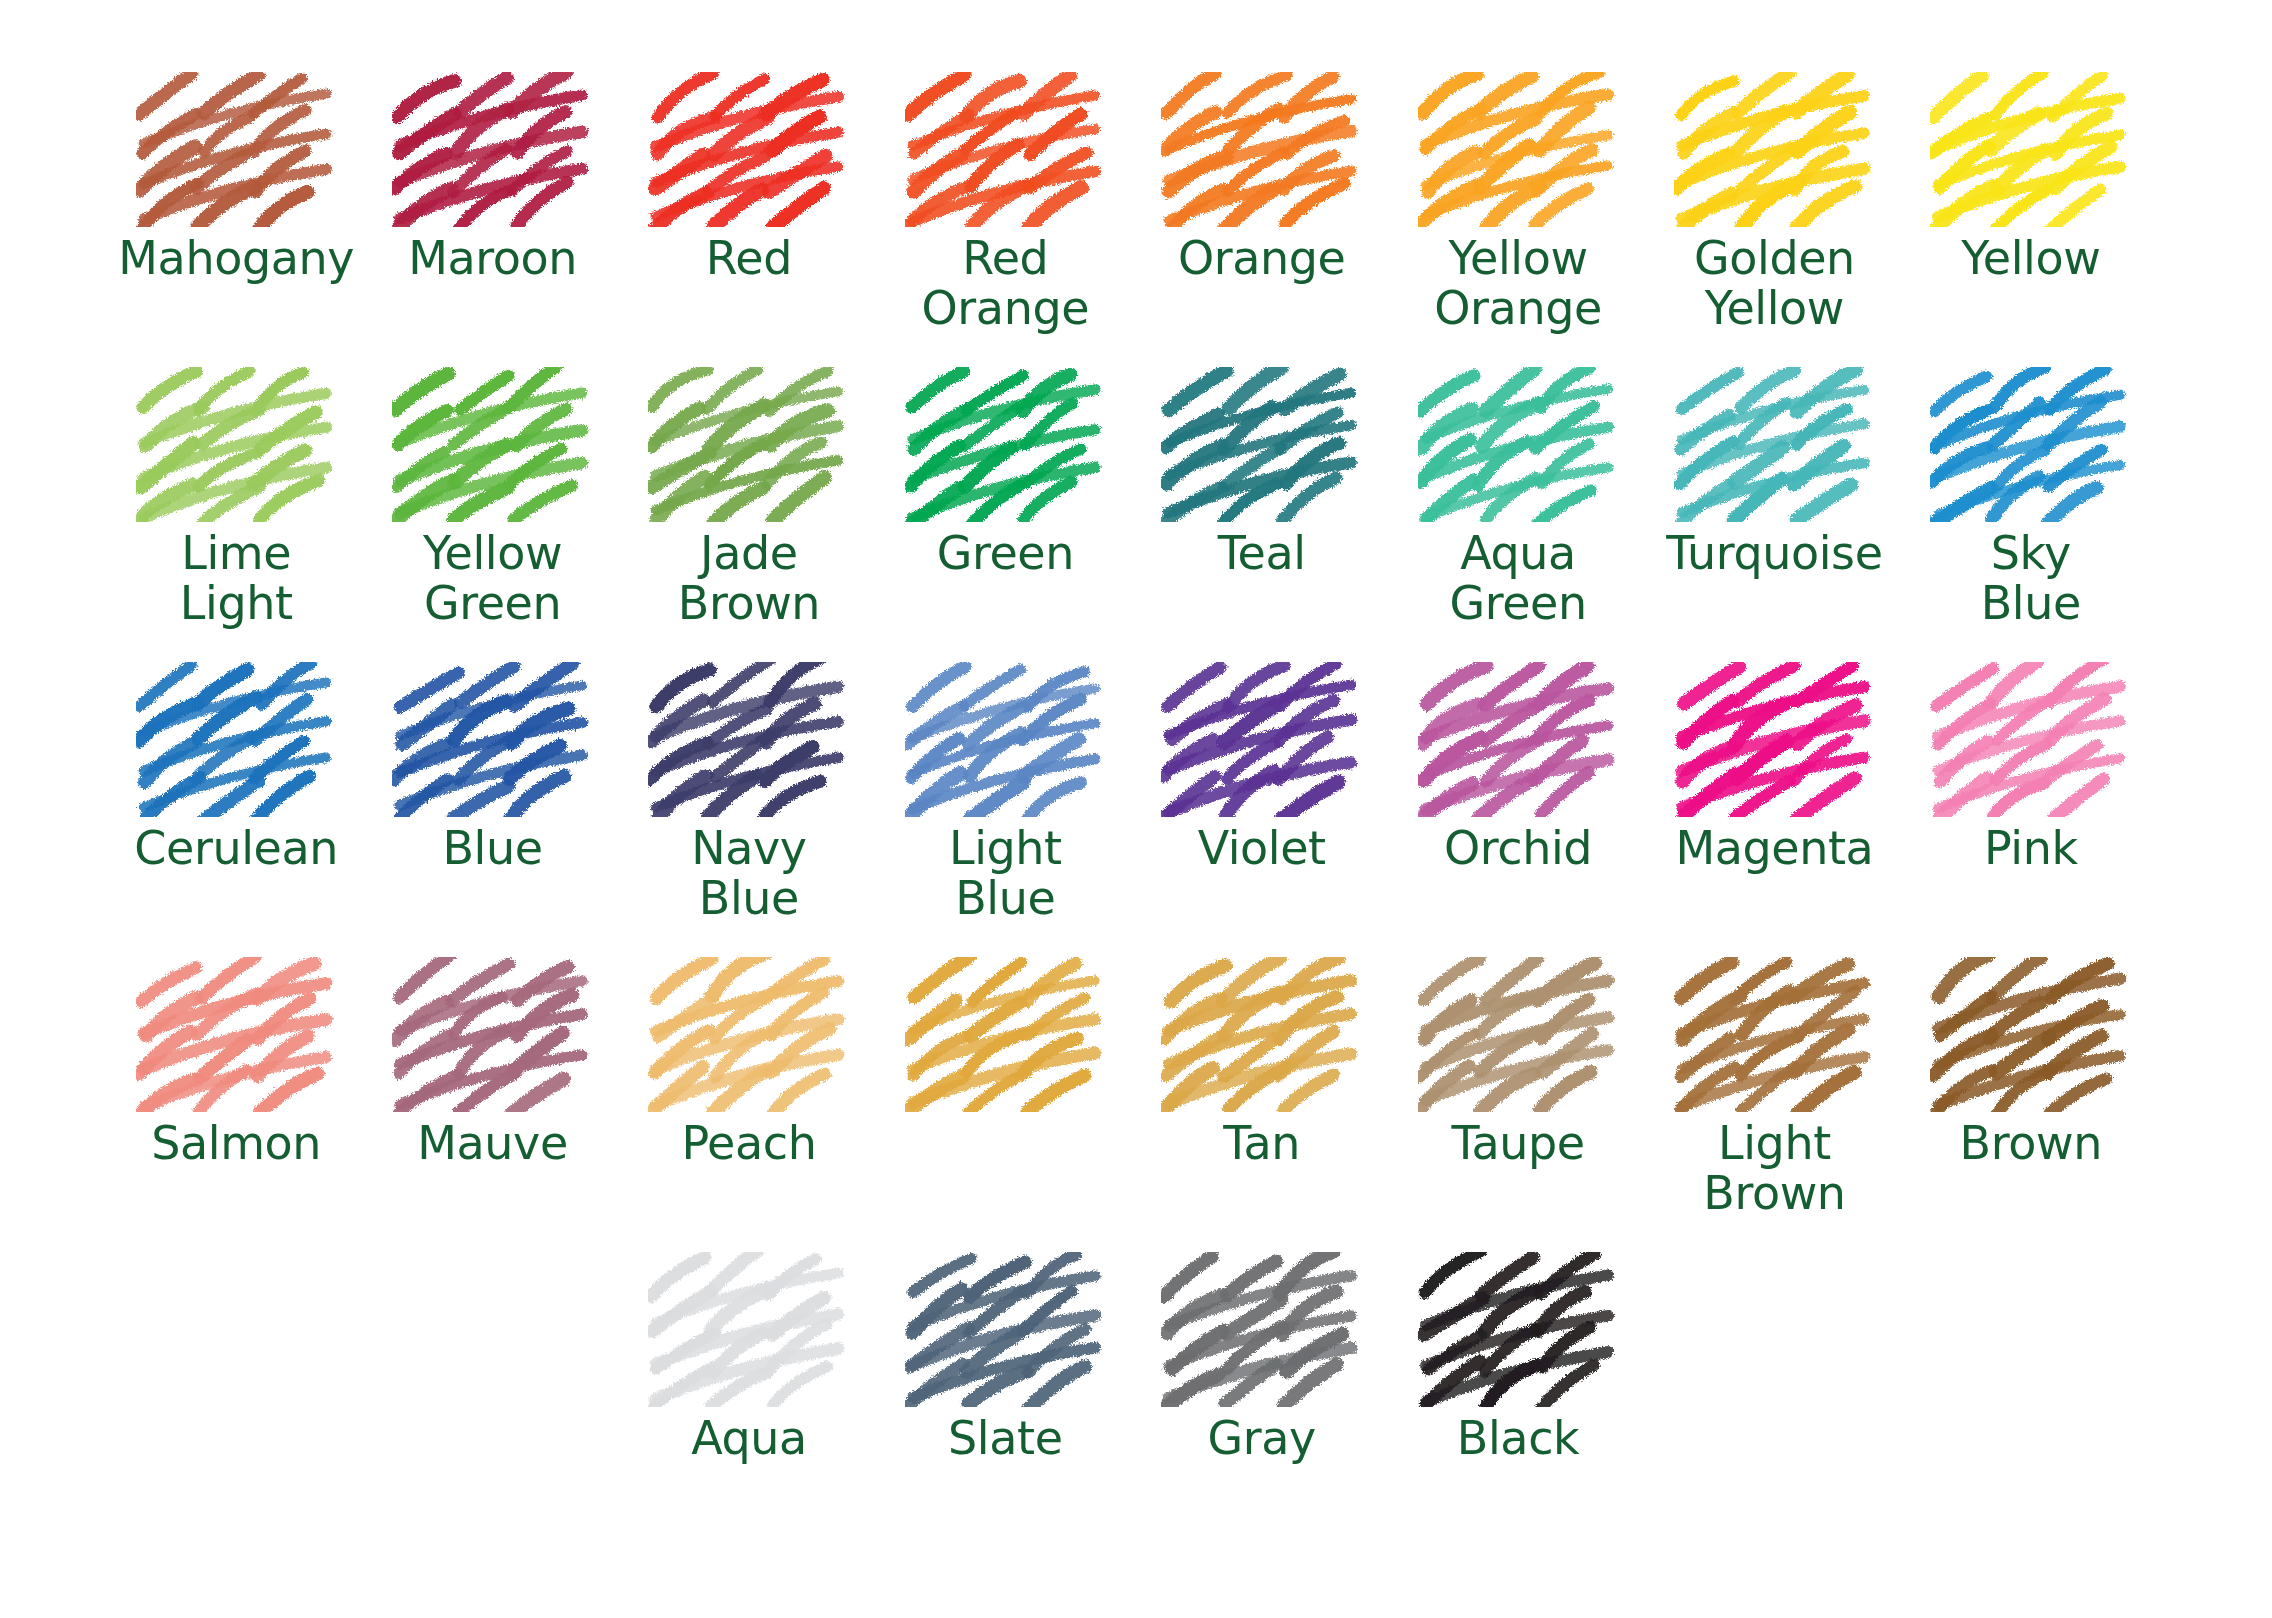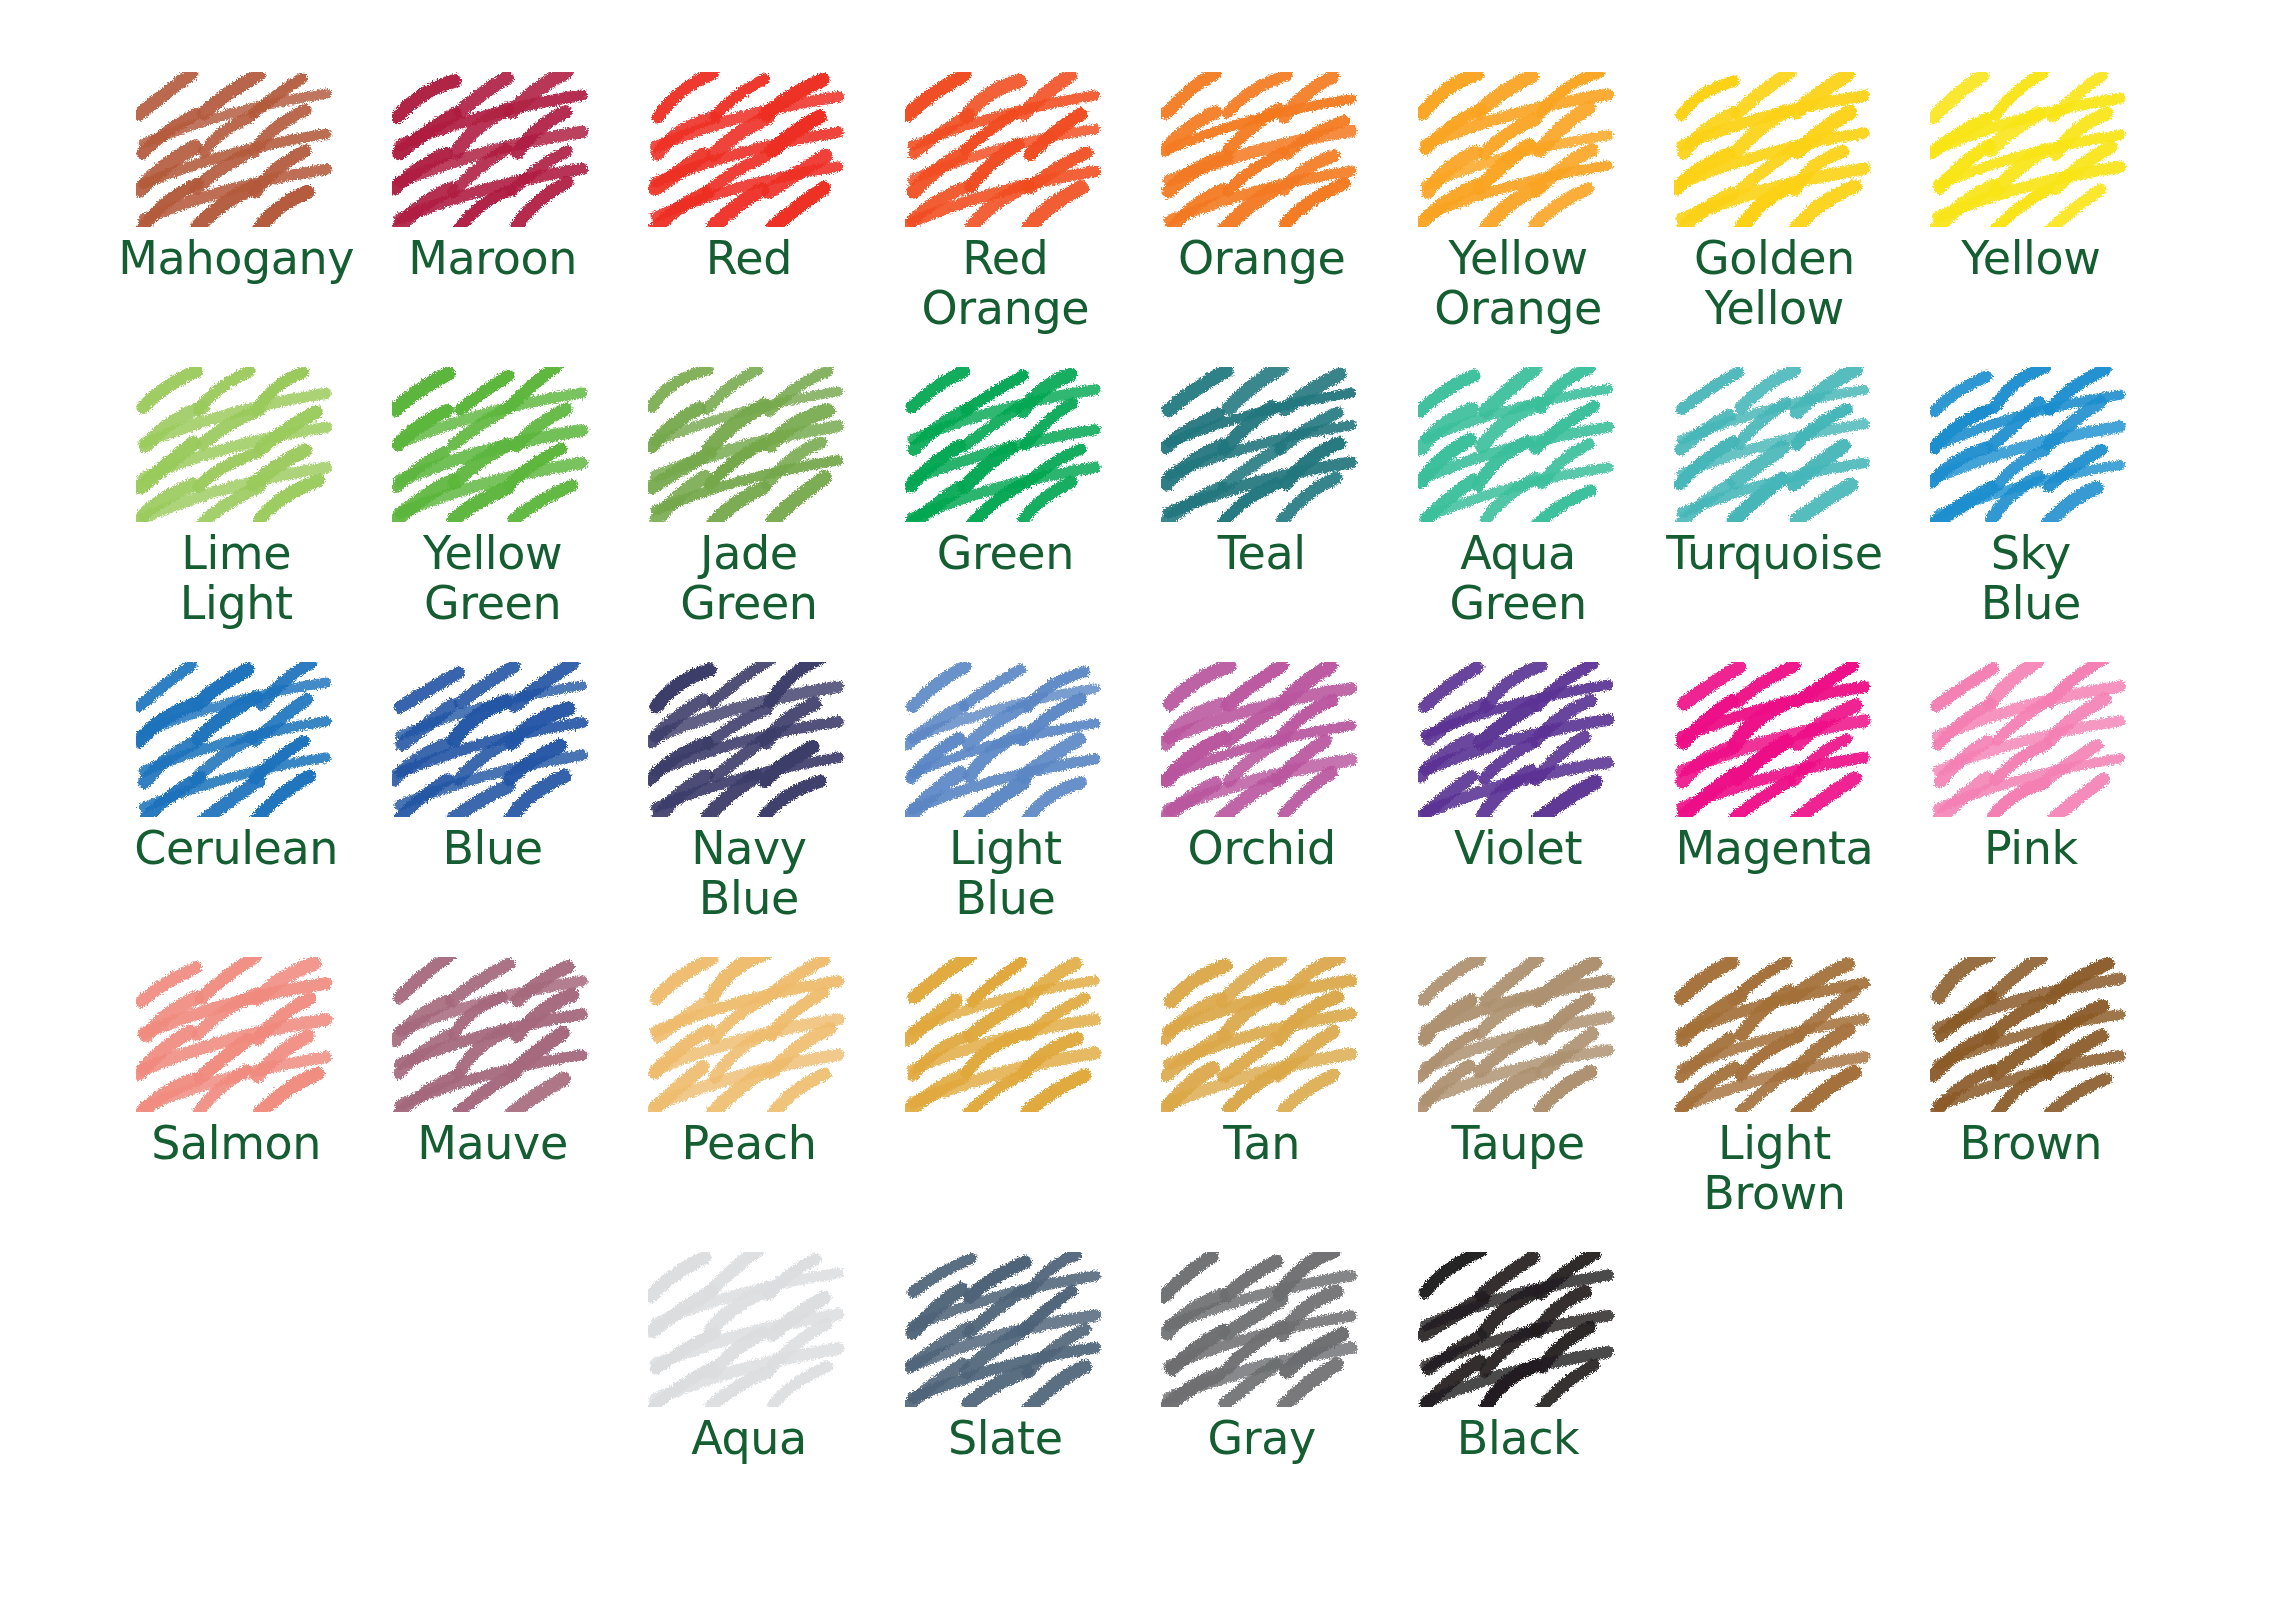--- a/index.html
+++ b/index.html
@@ -409,21 +409,21 @@
               <path d="M 10.5 203.0 Q 41.6 164.9 74.3 145.1" stroke-width="18.5" opacity="0.89"></path>
               <path d="M 84.5 208.4 Q 110.9 177.5 152.5 159.5" stroke-width="18.6" opacity="0.95"></path>
               <path d="M 165.0 202.6 Q 195.5 172.4 233.3 146.1" stroke-width="19.3" opacity="0.95"></path>
               <path d="M 10 98.7 Q 119.3 52.7 251.0 32.7" stroke-width="13.1" opacity="0.81"></path>
               <path d="M 10 144.3 Q 119.3 98.3 251.0 78.3" stroke-width="16.2" opacity="0.83"></path>
               <path d="M 10 189.6 Q 119.3 143.6 251.0 123.6" stroke-width="13.6" opacity="0.94"></path>
             </g>
           </svg>
         </div>
         <div class="label two" style="color: rgb(21, 94, 50);">Jade
-Green</div>
+Brown</div>
       </div>
       <div class="cell">
         <div class="swatch-wrap">
           <svg viewBox="0 0 265 205" width="201" height="155" class="swatch">
             <defs>
               <filter id="rough12" x="-20%" y="-20%" width="140%" height="140%">
                 <feTurbulence type="fractalNoise" baseFrequency="0.62" numOctaves="4" seed="12" result="n"></feTurbulence>
                 <feDisplacementMap in="SourceGraphic" in2="n" scale="7" xChannelSelector="R" yChannelSelector="G" result="d"></feDisplacementMap>
                 <feTurbulence type="fractalNoise" baseFrequency="0.9" numOctaves="3" seed="1" result="n2"></feTurbulence>
                 <feDisplacementMap in="d" in2="n2" scale="3.4" xChannelSelector="B" yChannelSelector="R"></feDisplacementMap>
@@ -707,20 +707,52 @@
             </g>
           </svg>
         </div>
         <div class="label two" style="color: rgb(21, 94, 50);">Light
 Blue</div>
       </div>
       <div class="cell">
         <div class="swatch-wrap">
           <svg viewBox="0 0 265 205" width="201" height="155" class="swatch">
             <defs>
+              <filter id="rough21" x="-20%" y="-20%" width="140%" height="140%">
+                <feTurbulence type="fractalNoise" baseFrequency="0.62" numOctaves="4" seed="21" result="n"></feTurbulence>
+                <feDisplacementMap in="SourceGraphic" in2="n" scale="7" xChannelSelector="R" yChannelSelector="G" result="d"></feDisplacementMap>
+                <feTurbulence type="fractalNoise" baseFrequency="0.9" numOctaves="3" seed="64" result="n2"></feTurbulence>
+                <feDisplacementMap in="d" in2="n2" scale="3.4" xChannelSelector="B" yChannelSelector="R"></feDisplacementMap>
+              </filter>
+            </defs>
+            <g filter="url(#rough21)" stroke="#5B3494" fill="none" stroke-linecap="round">
+              <path d="M 8.1 59.0 Q 36.1 31.8 77.6 7.3" stroke-width="17.2" opacity="0.92"></path>
+              <path d="M 89.4 59.9 Q 112.6 22.5 162.4 5.0" stroke-width="17.0" opacity="0.91"></path>
+              <path d="M 157.1 58.1 Q 185.7 25.1 230.6 2.5" stroke-width="16.3" opacity="0.95"></path>
+              <path d="M 14.0 102.2 Q 42.7 75.4 86.1 56.6" stroke-width="17.9" opacity="0.90"></path>
+              <path d="M 82.7 106.9 Q 111.8 80.4 150.3 57.8" stroke-width="19.9" opacity="0.98"></path>
+              <path d="M 155.6 105.1 Q 181.5 70.8 228.0 50.6" stroke-width="17.4" opacity="0.91"></path>
+              <path d="M 2.1 152.1 Q 23.3 124.6 68.9 102.3" stroke-width="17.1" opacity="0.90"></path>
+              <path d="M 87.3 154.3 Q 106.2 130.5 150.9 106.9" stroke-width="16.2" opacity="0.93"></path>
+              <path d="M 155.4 155.9 Q 185.2 117.8 220.7 99.0" stroke-width="16.7" opacity="0.90"></path>
+              <path d="M 6.2 204.4 Q 36.6 175.7 70.7 151.5" stroke-width="17.9" opacity="0.91"></path>
+              <path d="M 85.6 202.3 Q 111.0 162.8 149.3 144.5" stroke-width="18.3" opacity="0.93"></path>
+              <path d="M 159.4 208.3 Q 189.1 183.2 233.6 158.8" stroke-width="19.8" opacity="0.97"></path>
+              <path d="M 10 96.1 Q 119.3 50.1 251.0 30.1" stroke-width="13.7" opacity="0.93"></path>
+              <path d="M 10 142.3 Q 119.3 96.3 251.0 76.3" stroke-width="16.2" opacity="0.91"></path>
+              <path d="M 10 198.6 Q 119.3 152.6 251.0 132.6" stroke-width="16.1" opacity="0.89"></path>
+            </g>
+          </svg>
+        </div>
+        <div class="label" style="color: rgb(21, 94, 50);">Violet</div>
+      </div>
+      <div class="cell">
+        <div class="swatch-wrap">
+          <svg viewBox="0 0 265 205" width="201" height="155" class="swatch">
+            <defs>
               <filter id="rough22" x="-20%" y="-20%" width="140%" height="140%">
                 <feTurbulence type="fractalNoise" baseFrequency="0.62" numOctaves="4" seed="22" result="n"></feTurbulence>
                 <feDisplacementMap in="SourceGraphic" in2="n" scale="7" xChannelSelector="R" yChannelSelector="G" result="d"></feDisplacementMap>
                 <feTurbulence type="fractalNoise" baseFrequency="0.9" numOctaves="3" seed="71" result="n2"></feTurbulence>
                 <feDisplacementMap in="d" in2="n2" scale="3.4" xChannelSelector="B" yChannelSelector="R"></feDisplacementMap>
               </filter>
             </defs>
             <g filter="url(#rough22)" stroke="#B9559E" fill="none" stroke-linecap="round">
               <path d="M 11.8 55.4 Q 39.0 23.7 89.6 5.2" stroke-width="19.4" opacity="0.92"></path>
               <path d="M 87.4 56.5 Q 125.0 26.2 159.0 5.0" stroke-width="18.0" opacity="0.96"></path>
@@ -739,52 +771,20 @@
               <path d="M 10 195.2 Q 119.3 149.2 251.0 129.2" stroke-width="16.7" opacity="0.82"></path>
             </g>
           </svg>
         </div>
         <div class="label" style="color: rgb(21, 94, 50);">Orchid</div>
       </div>
       <div class="cell">
         <div class="swatch-wrap">
           <svg viewBox="0 0 265 205" width="201" height="155" class="swatch">
             <defs>
-              <filter id="rough21" x="-20%" y="-20%" width="140%" height="140%">
-                <feTurbulence type="fractalNoise" baseFrequency="0.62" numOctaves="4" seed="21" result="n"></feTurbulence>
-                <feDisplacementMap in="SourceGraphic" in2="n" scale="7" xChannelSelector="R" yChannelSelector="G" result="d"></feDisplacementMap>
-                <feTurbulence type="fractalNoise" baseFrequency="0.9" numOctaves="3" seed="64" result="n2"></feTurbulence>
-                <feDisplacementMap in="d" in2="n2" scale="3.4" xChannelSelector="B" yChannelSelector="R"></feDisplacementMap>
-              </filter>
-            </defs>
-            <g filter="url(#rough21)" stroke="#5B3494" fill="none" stroke-linecap="round">
-              <path d="M 8.1 59.0 Q 36.1 31.8 77.6 7.3" stroke-width="17.2" opacity="0.92"></path>
-              <path d="M 89.4 59.9 Q 112.6 22.5 162.4 5.0" stroke-width="17.0" opacity="0.91"></path>
-              <path d="M 157.1 58.1 Q 185.7 25.1 230.6 2.5" stroke-width="16.3" opacity="0.95"></path>
-              <path d="M 14.0 102.2 Q 42.7 75.4 86.1 56.6" stroke-width="17.9" opacity="0.90"></path>
-              <path d="M 82.7 106.9 Q 111.8 80.4 150.3 57.8" stroke-width="19.9" opacity="0.98"></path>
-              <path d="M 155.6 105.1 Q 181.5 70.8 228.0 50.6" stroke-width="17.4" opacity="0.91"></path>
-              <path d="M 2.1 152.1 Q 23.3 124.6 68.9 102.3" stroke-width="17.1" opacity="0.90"></path>
-              <path d="M 87.3 154.3 Q 106.2 130.5 150.9 106.9" stroke-width="16.2" opacity="0.93"></path>
-              <path d="M 155.4 155.9 Q 185.2 117.8 220.7 99.0" stroke-width="16.7" opacity="0.90"></path>
-              <path d="M 6.2 204.4 Q 36.6 175.7 70.7 151.5" stroke-width="17.9" opacity="0.91"></path>
-              <path d="M 85.6 202.3 Q 111.0 162.8 149.3 144.5" stroke-width="18.3" opacity="0.93"></path>
-              <path d="M 159.4 208.3 Q 189.1 183.2 233.6 158.8" stroke-width="19.8" opacity="0.97"></path>
-              <path d="M 10 96.1 Q 119.3 50.1 251.0 30.1" stroke-width="13.7" opacity="0.93"></path>
-              <path d="M 10 142.3 Q 119.3 96.3 251.0 76.3" stroke-width="16.2" opacity="0.91"></path>
-              <path d="M 10 198.6 Q 119.3 152.6 251.0 132.6" stroke-width="16.1" opacity="0.89"></path>
-            </g>
-          </svg>
-        </div>
-        <div class="label" style="color: rgb(21, 94, 50);">Violet</div>
-      </div>
-      <div class="cell">
-        <div class="swatch-wrap">
-          <svg viewBox="0 0 265 205" width="201" height="155" class="swatch">
-            <defs>
               <filter id="rough23" x="-20%" y="-20%" width="140%" height="140%">
                 <feTurbulence type="fractalNoise" baseFrequency="0.62" numOctaves="4" seed="23" result="n"></feTurbulence>
                 <feDisplacementMap in="SourceGraphic" in2="n" scale="7" xChannelSelector="R" yChannelSelector="G" result="d"></feDisplacementMap>
                 <feTurbulence type="fractalNoise" baseFrequency="0.9" numOctaves="3" seed="78" result="n2"></feTurbulence>
                 <feDisplacementMap in="d" in2="n2" scale="3.4" xChannelSelector="B" yChannelSelector="R"></feDisplacementMap>
               </filter>
             </defs>
             <g filter="url(#rough23)" stroke="#ED1187" fill="none" stroke-linecap="round">
               <path d="M 13.2 54.9 Q 47.4 29.8 85.7 5.9" stroke-width="18.9" opacity="0.91"></path>
               <path d="M 84.6 52.3 Q 109.1 28.1 158.6 4.7" stroke-width="16.6" opacity="0.95"></path>

